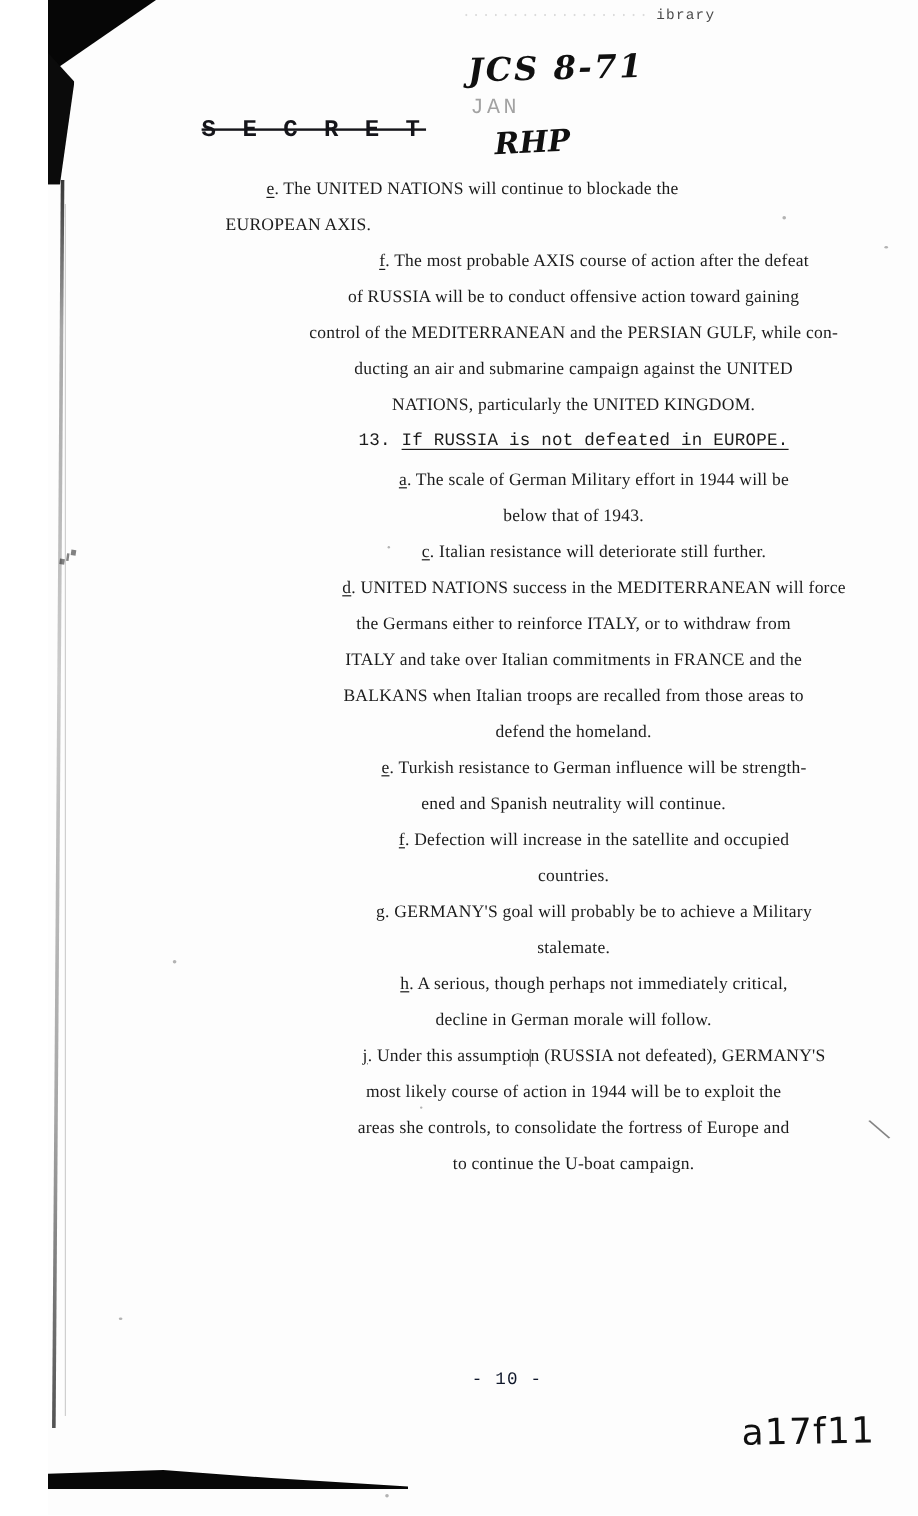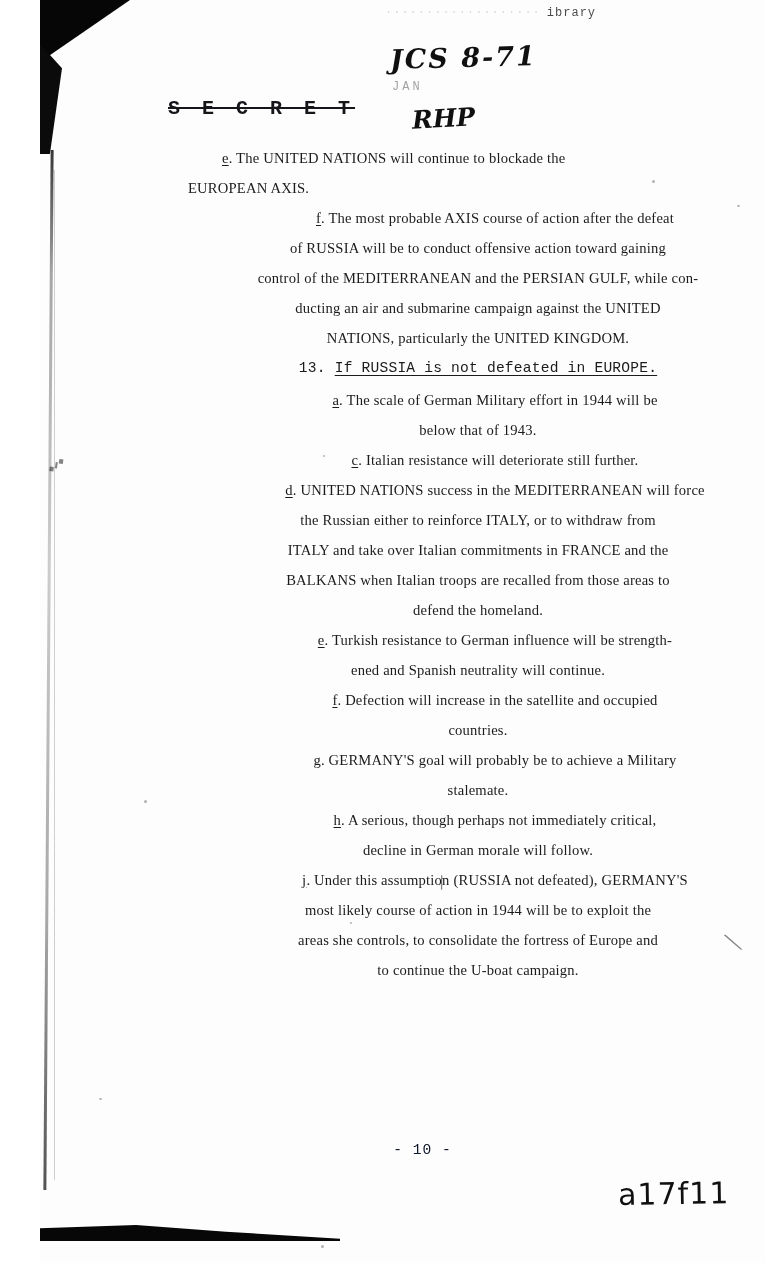--- a/index.html
+++ b/index.html
@@ -94,21 +94,21 @@
     top: 42px; left: 350px;
     font-size: 27px;
     letter-spacing: 2px;
     transform: rotate(-1.5deg);
     font-weight: 600;
   }
   .date-stamp {
     position: absolute;
     top: 80px; left: 352px;
     font-family: "Liberation Mono", monospace;
-    font-size: 12px;
+    font-size: 18px;
     letter-spacing: 3px;
     color: rgba(35,35,35,0.42);
   }
   .hand-initials {
     top: 104px; left: 372px;
     font-size: 25px;
     transform: rotate(-3deg);
     font-weight: 600;
   }
 
@@ -246,21 +246,21 @@
 
     <p class="para section-head"><span>13.</span>&nbsp;<span class="head-text">If RUSSIA is not defeated in EUROPE.</span></p>
 
     <p class="para indent-para"><span class="para-letter">a</span><span>. The scale of German Military effort in 1944 will be
 below that of 1943.</span></p>
 
 
     <p class="para indent-para"><span class="para-letter">c</span><span>. Italian resistance will deteriorate still further.</span></p>
 
     <p class="para indent-para"><span class="para-letter">d</span><span>. UNITED NATIONS success in the MEDITERRANEAN will force
-the Russian either to reinforce ITALY, or to withdraw from
+the Germans either to reinforce ITALY, or to withdraw from
 ITALY and take over Italian commitments in FRANCE and the
 BALKANS when Italian troops are recalled from those areas to
 defend the homeland.</span></p>
 
     <p class="para indent-para"><span class="para-letter">e</span><span>. Turkish resistance to German influence will be strength-
 ened and Spanish neutrality will continue.</span></p>
 
     <p class="para indent-para"><span class="para-letter">f</span><span>. Defection will increase in the satellite and occupied
 countries.</span></p>
 

